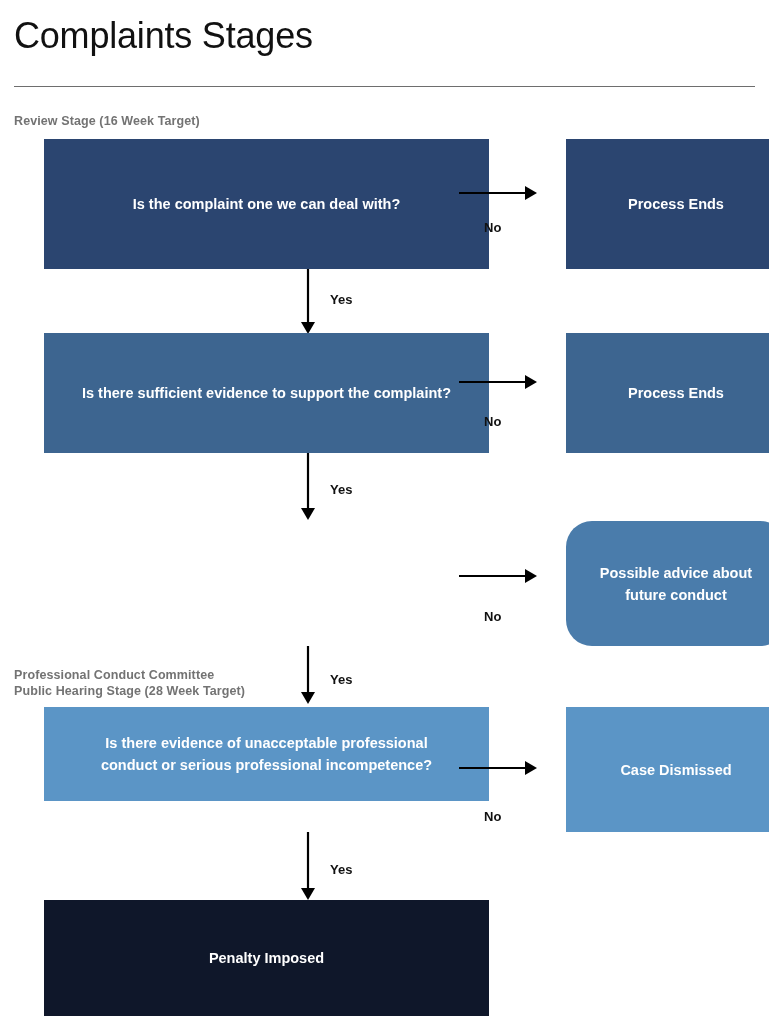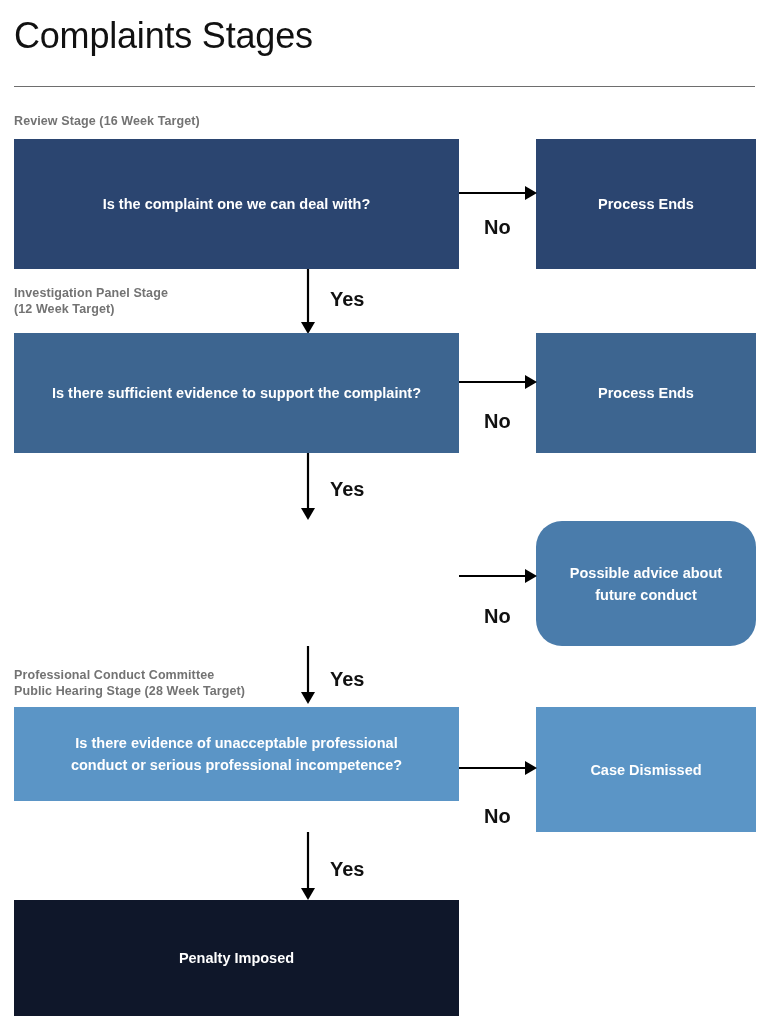--- a/index.html
+++ b/index.html
@@ -58,27 +58,28 @@
     display: flex;
     align-items: center;
     justify-content: center;
     text-align: center;
     color: #ffffff;
     font-size: 14.5px;
     font-weight: bold;
     line-height: 22px;
     padding: 4px 10px;
     white-space: pre-line;
+    margin-left: 30px;
   }
 
   
   .flow-label {
     position: absolute;
     color: #111111;
-    font-size: 20px;
+    font-size: 13px;
     font-weight: bold;
     line-height: 17px;
     white-space: nowrap;
   }
 
   
   .arrow-svg {
     position: absolute;
     overflow: visible;
   }
@@ -108,22 +109,20 @@
     <polygon class="arrow-head" points="66,0 78,7 66,14"></polygon>
   </svg>
   <div class="flow-label" style="left:484px; top:219px;">No</div>
 
   <svg class="arrow-svg" style="left:301px; top:269px; width:14px; height:65px;">
     <line class="arrow-line" x1="7" y1="0" x2="7" y2="53"></line>
     <polygon class="arrow-head" points="0,53 14,53 7,65"></polygon>
   </svg>
   <div class="flow-label" style="left:330px; top:291px;">Yes</div>
 
-  <div class="stage-label" style="left:14px; top:286px;">Investigation Panel Stage
-(12 Week Target)</div>
 
   <div class="box" style="left:14px; top:333px; width:445px; height:120px; background:#3d6590;">Is there sufficient evidence to support the complaint?</div>
 
   <div class="box" style="left:536px; top:333px; width:220px; height:120px; background:#3d6590;">Process Ends</div>
 
   <svg class="arrow-svg" style="left:459px; top:375px; width:78px; height:14px;">
     <line class="arrow-line" x1="0" y1="7" x2="66" y2="7"></line>
     <polygon class="arrow-head" points="66,0 78,7 66,14"></polygon>
   </svg>
   <div class="flow-label" style="left:484px; top:413px;">No</div>

